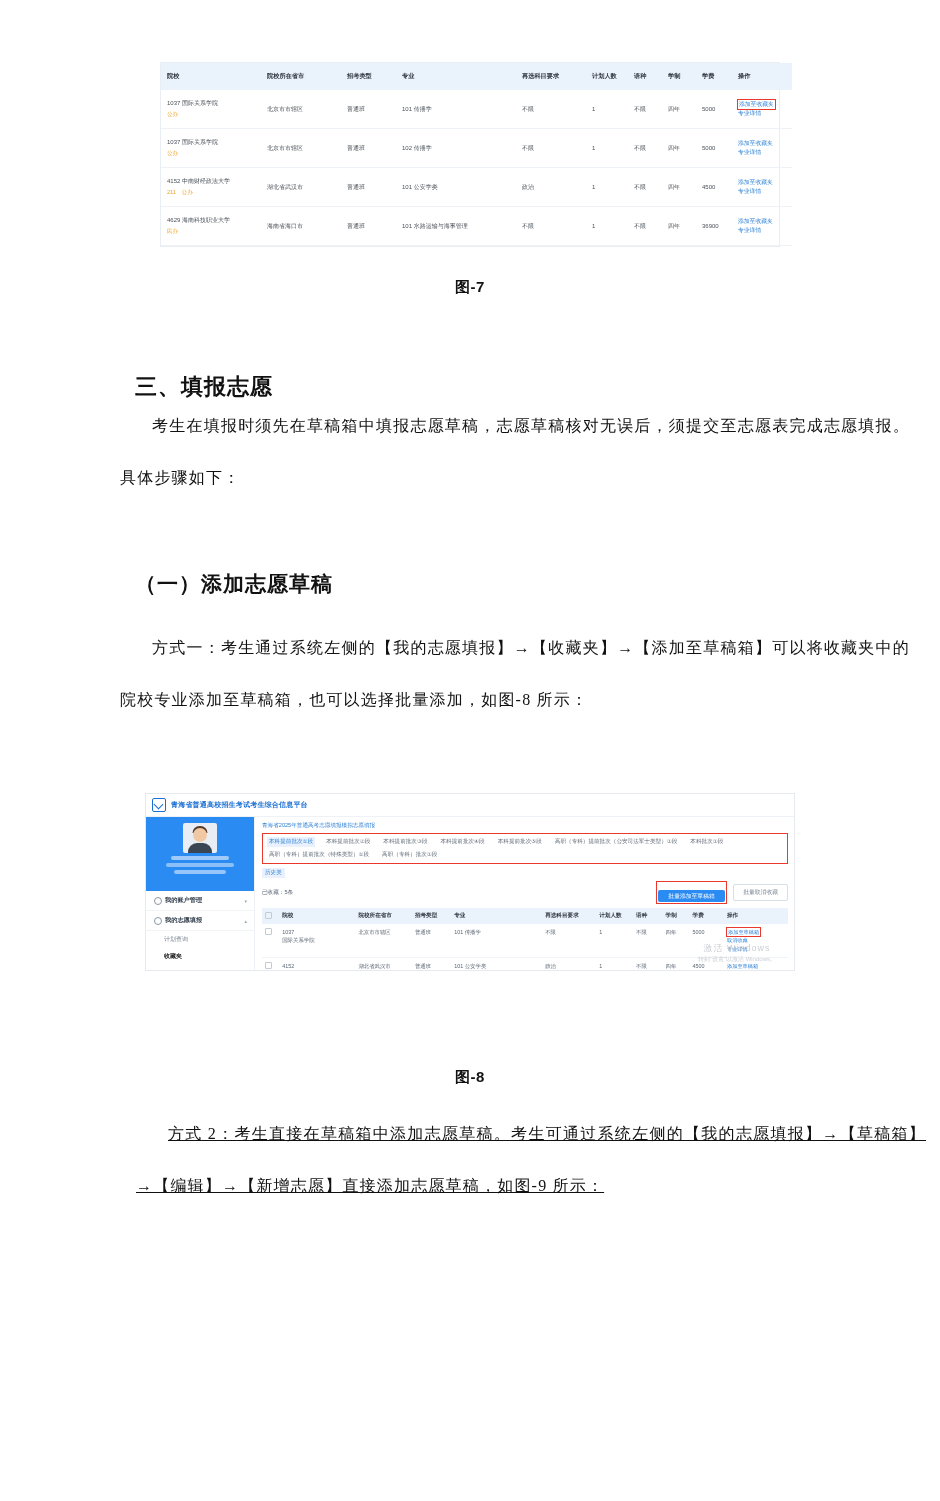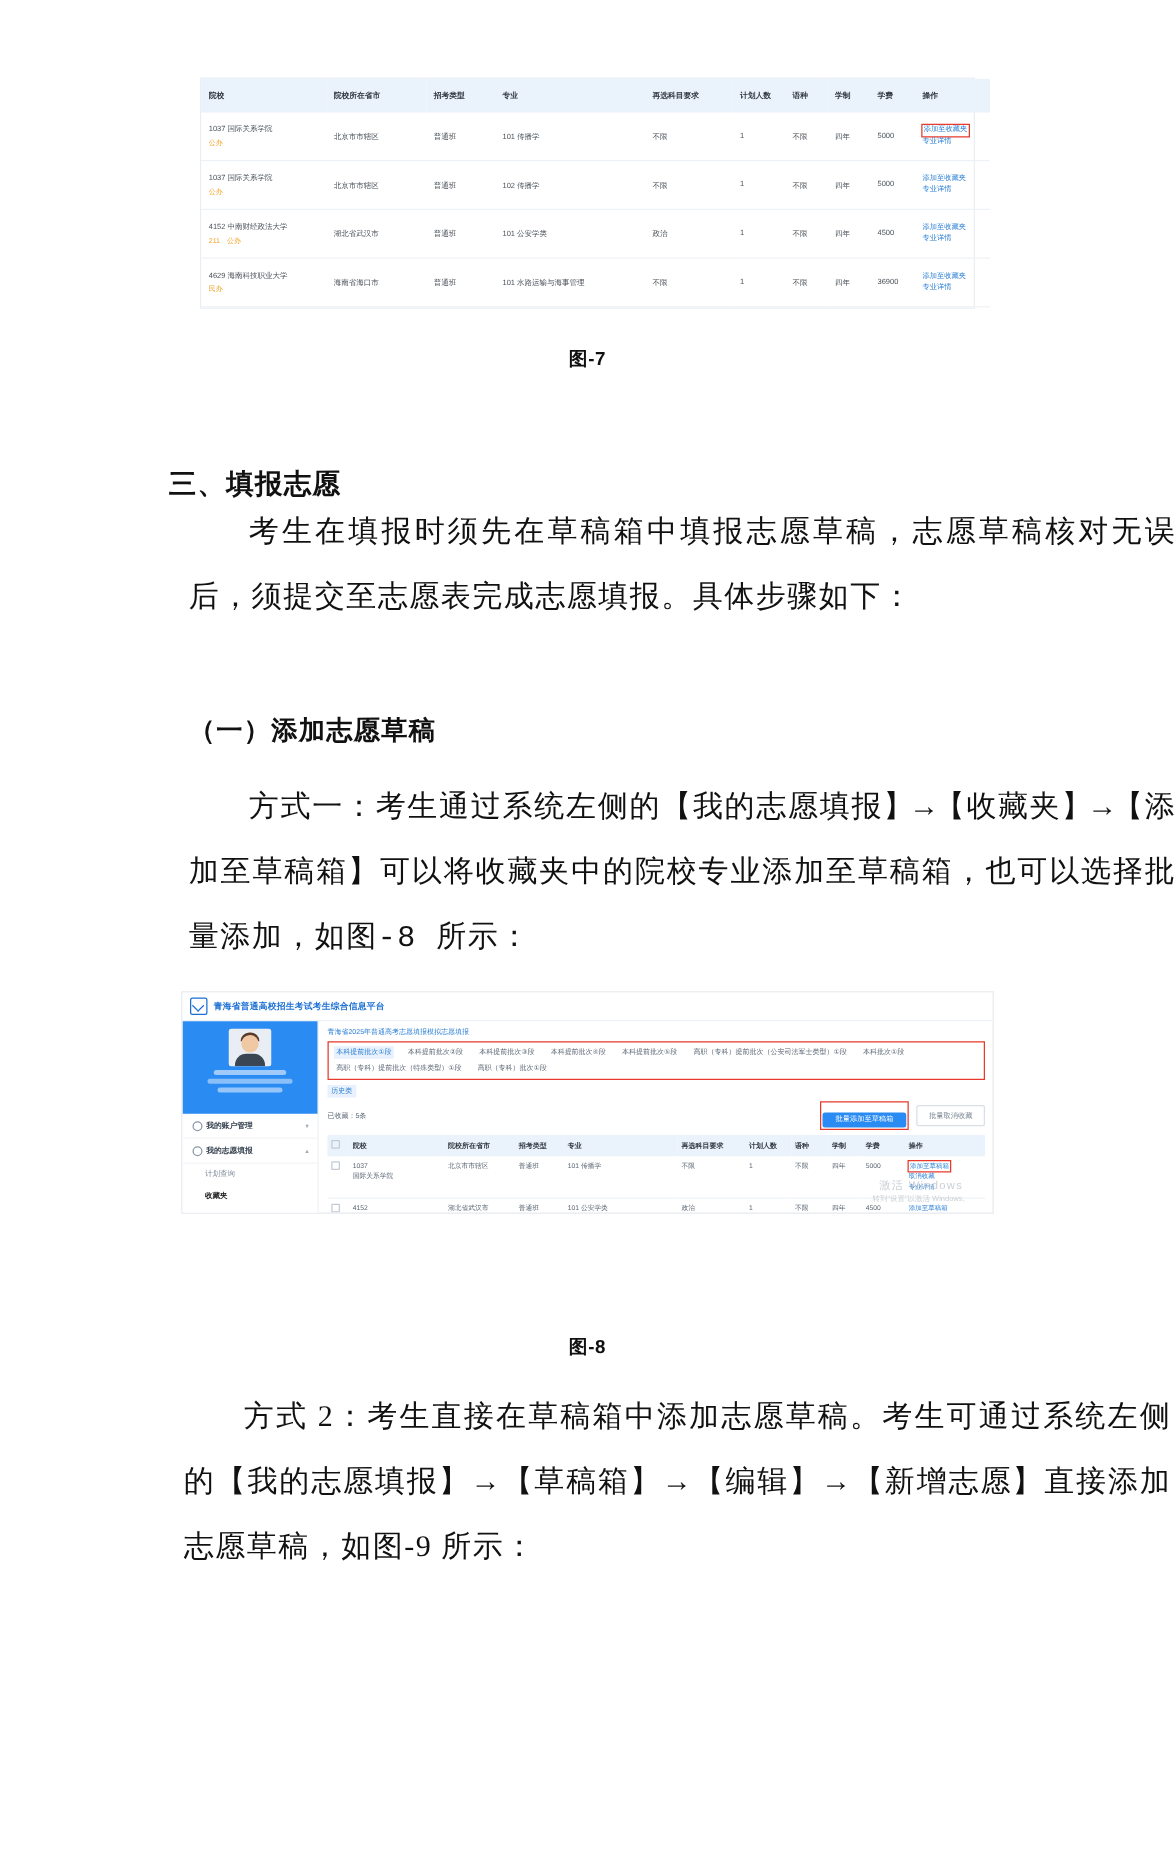--- a/index.html
+++ b/index.html
@@ -57,24 +57,23 @@
   }
   .h2{
     font-size:22px;font-weight:bold;letter-spacing:1px;
     font-family:"Liberation Sans","DejaVu Sans",sans-serif;
   }
   .h3{
     font-size:21px;font-weight:bold;letter-spacing:1px;
     font-family:"Liberation Sans","DejaVu Sans",sans-serif;
   }
   .para{
-    font-size:24px;line-height:52px;letter-spacing:1.2px;
+    font-size:16px;line-height:52px;letter-spacing:1.2px;
     text-align:justify;text-justify:inter-ideograph;
     font-family:"Liberation Serif","DejaVu Serif",serif;
-    margin-left:31px;
   }
   .para.indent{text-indent:2em;}
 
   
   .fig8{
     position:absolute;left:145px;top:793px;width:650px;height:178px;
     background:#fff;border:1px solid #e6e9ee;overflow:hidden;
     font-family:"Liberation Sans","DejaVu Sans",sans-serif;
     box-sizing:border-box;
   }
@@ -286,23 +285,23 @@
       </tbody>
     </table>
   </div>
 
   <div class="figcap" style="position:absolute;left:120px;top:278px;width:700px;">图-7</div>
 
   <div class="h2" style="position:absolute;left:135px;top:332px;margin-top:40px;">三、填报志愿</div>
 
   <div class="para indent" style="position:absolute;left:120px;top:400px;width:790px;">考生在填报时须先在草稿箱中填报志愿草稿，志愿草稿核对无误后，须提交至志愿表完成志愿填报。具体步骤如下：</div>
 
-  <div class="h3" style="position:absolute;left:151px;top:570px;text-align:right;">（一）添加志愿草稿</div>
-
-  <div class="para indent" style="position:absolute;left:120px;top:622px;width:790px;font-family:Liberation Mono, monospace;">方式一：考生通过系统左侧的【我的志愿填报】→【收藏夹】→【添加至草稿箱】可以将收藏夹中的院校专业添加至草稿箱，也可以选择批量添加，如图-8 所示：</div>
+  <div class="h3" style="position:absolute;left:135px;top:570px;text-align:right;">（一）添加志愿草稿</div>
+
+  <div class="para indent" style="position:absolute;left:120px;top:622px;width:790px;">方式一：考生通过系统左侧的【我的志愿填报】→【收藏夹】→【添加至草稿箱】可以将收藏夹中的院校专业添加至草稿箱，也可以选择批量添加，如图-8 所示：</div>
 
   <div class="fig8">
     <div class="f8-top">
       <span class="f8-logo"></span>
       <span class="f8-title">青海省普通高校招生考试考生综合信息平台</span>
     </div>
 
     <div class="f8-body">
 
       <div class="f8-side">
@@ -491,15 +490,15 @@
     </div>
 
     <div class="watermark">
       <div class="wm1">激活 Windows</div>
       <div class="wm2">转到“设置”以激活 Windows。</div>
     </div>
   </div>
 
   <div class="figcap" style="position:absolute;left:120px;top:1068px;width:700px;">图-8</div>
 
-  <div class="para indent" style="position:absolute;left:116px;top:1108px;width:790px;">方式 2：考生直接在草稿箱中添加志愿草稿。考生可通过系统左侧的【我的志愿填报】→【草稿箱】→【编辑】→【新增志愿】直接添加志愿草稿，如图-9 所示：</div>
+  <div class="para indent" style="position:absolute;left:136px;top:1108px;width:790px;text-decoration:underline;">方式 2：考生直接在草稿箱中添加志愿草稿。考生可通过系统左侧的【我的志愿填报】→【草稿箱】→【编辑】→【新增志愿】直接添加志愿草稿，如图-9 所示：</div>
 
 </div>
 
 </body></html>

